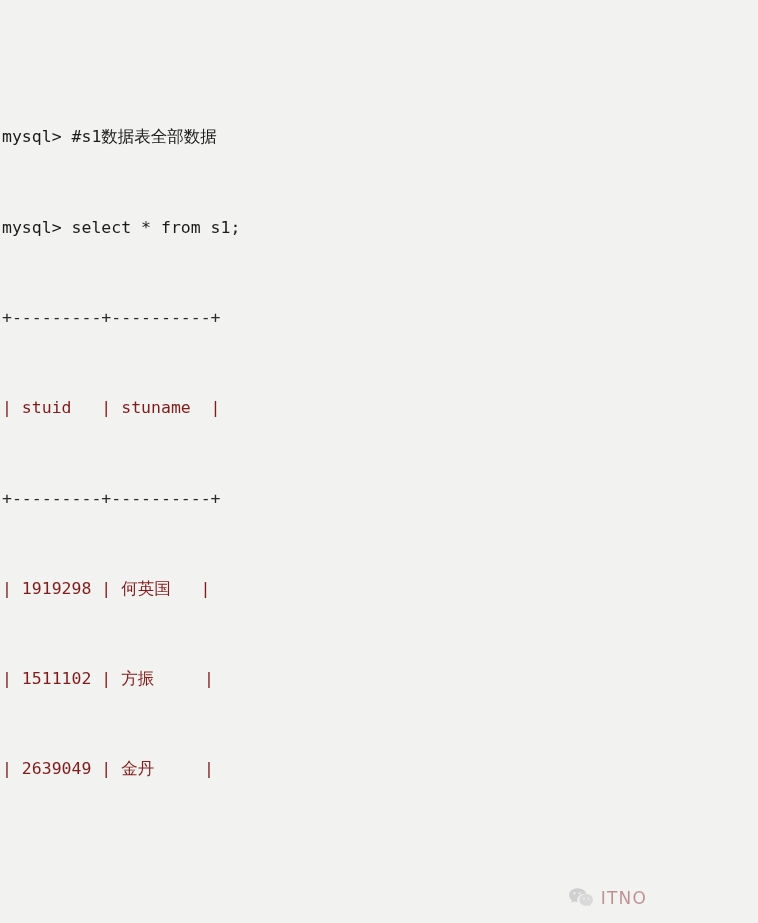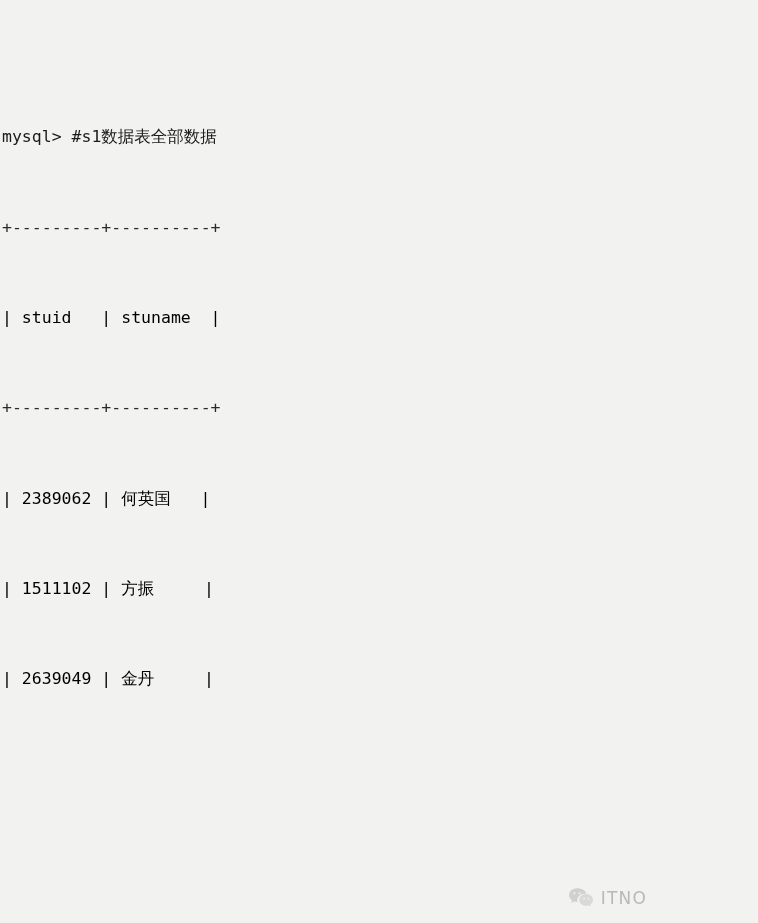--- a/index.html
+++ b/index.html
@@ -30,55 +30,56 @@
   .line {
     white-space: pre;
     height: 30.1px;
     font-size: 16.5px;
   }
   
   .rule {
     color: #2a2a2a;
   }
   .cellrow {
-    color: #000000;
+    color: #7f1d1d;
   }
   
   #watermark {
     position: absolute;
     right: 14px;
     bottom: 14px;
     display: flex;
     align-items: center;
     gap: 7px;
     opacity: 0.45;
   }
   #watermark .wm-text {
     font-family: "DejaVu Sans", "Liberation Sans", sans-serif;
     font-size: 17px;
-    color: #737373;
+    color: #7f1d1d;
     letter-spacing: 1.2px;
   }
   #watermark svg {
     display: block;
   }
 </style>
 </head>
 <body>
 
 <div id="screen">
 
   <div id="console">
 
     
     <div class="line">mysql&gt; #s1数据表全部数据</div>
+    <div class="line">mysql&gt; select * from s1;</div>
     <div class="line rule">+---------+----------+</div>
     <div class="line cellrow">| stuid   | stuname  |</div>
     <div class="line rule">+---------+----------+</div>
-    <div class="line cellrow">| 2389062 | 何英国   |</div>
+    <div class="line cellrow">| 1919298 | 何英国   |</div>
     <div class="line cellrow">| 1511102 | 方振     |</div>
     <div class="line cellrow">| 2639049 | 金丹     |</div>
     
     
     
 
     
 
     
     

